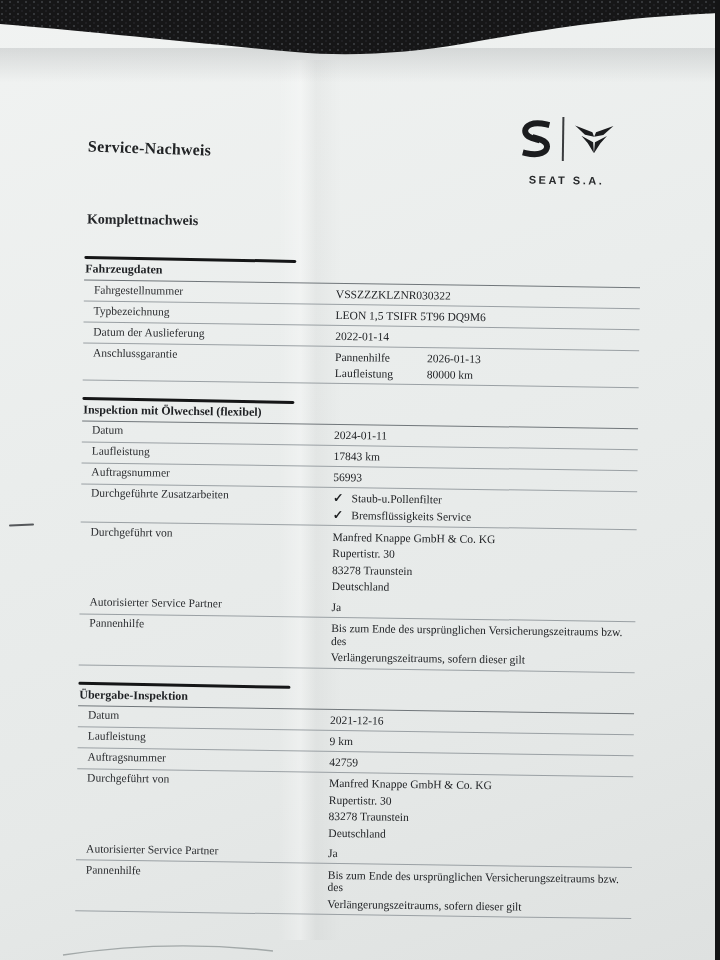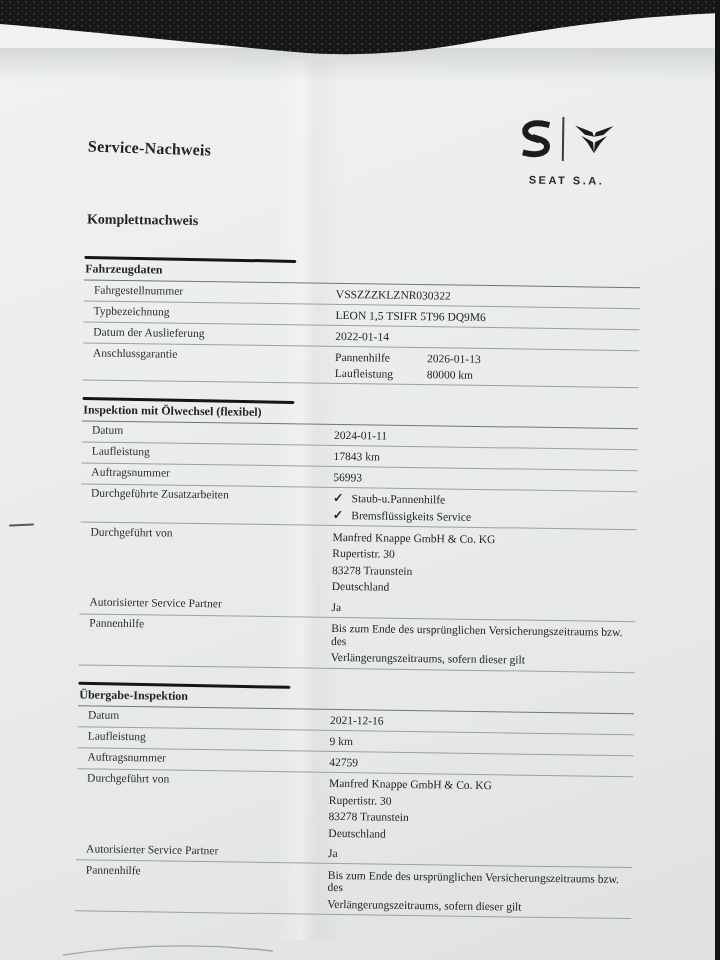--- a/index.html
+++ b/index.html
@@ -187,21 +187,21 @@
     <div class="cell value">
                 <div class="val-line">56993</div>
               </div>
   </div>
 
   <div class="row">
     <div class="cell label">Durchgeführte Zusatzarbeiten</div>
     <div class="cell value">
                 <div class="check-line">
                   <div class="check-icon">✓</div>
-                  <div class="check-text">Staub-u.Pannenhilfe</div>
+                  <div class="check-text">Staub-u.Pollenfilter</div>
                 </div>
                 <div class="check-line">
                   <div class="check-icon">✓</div>
                   <div class="check-text">Bremsflüssigkeits Service</div>
                 </div>
               </div>
   </div>
 
   <div class="row" style="border-bottom: none;">
     <div class="cell label">Durchgeführt von</div>

